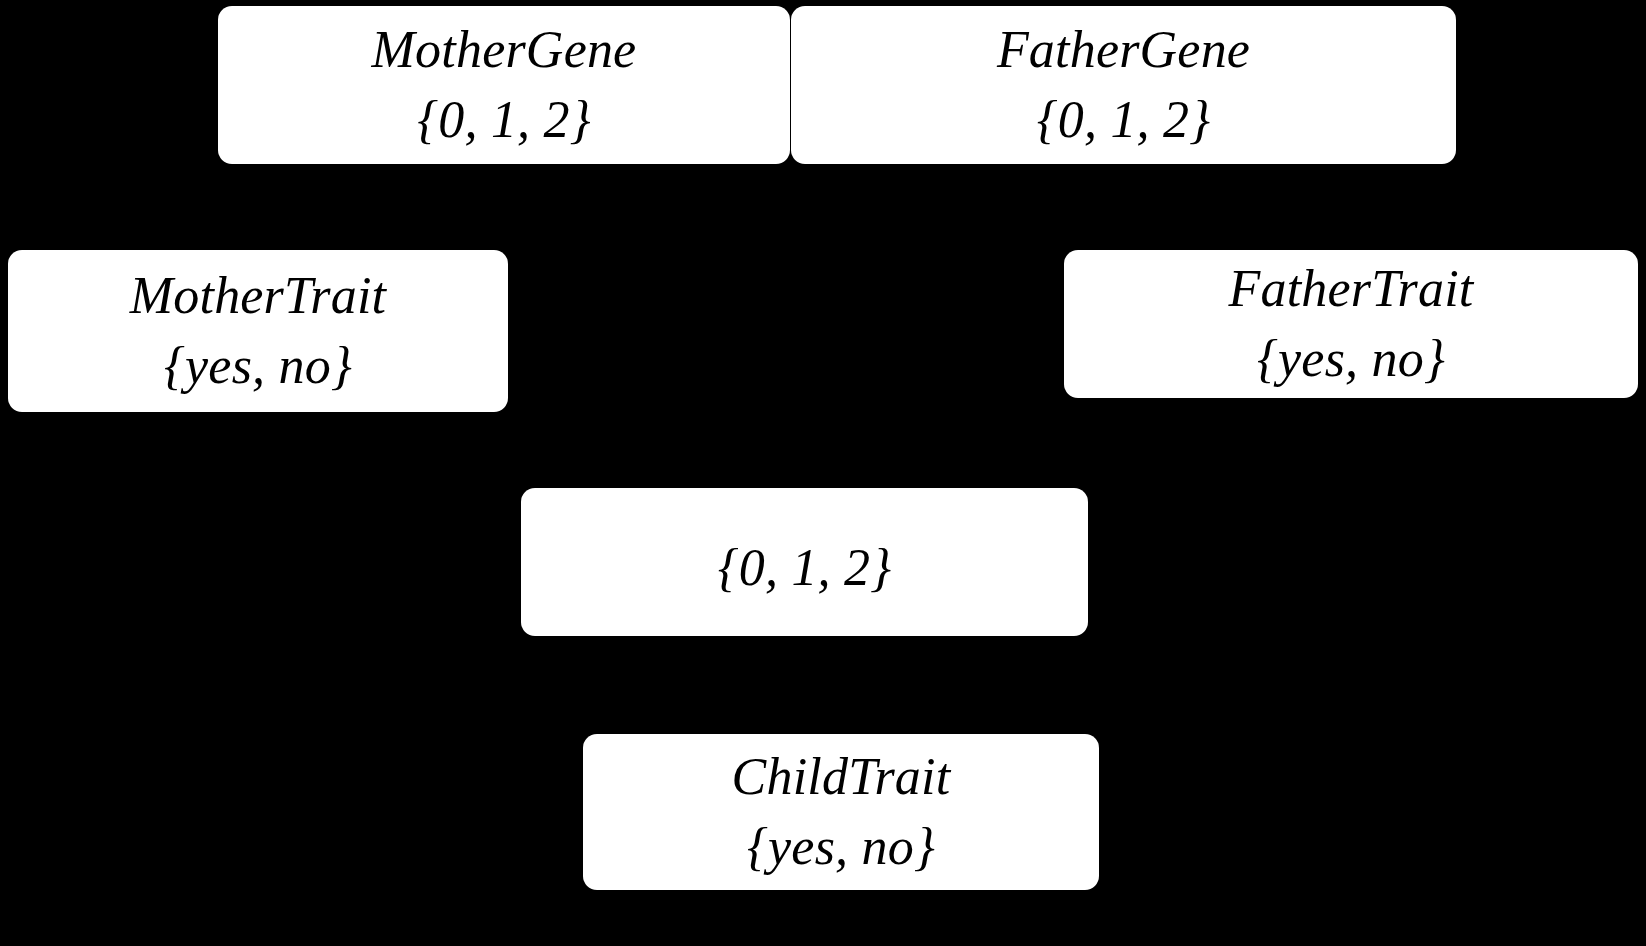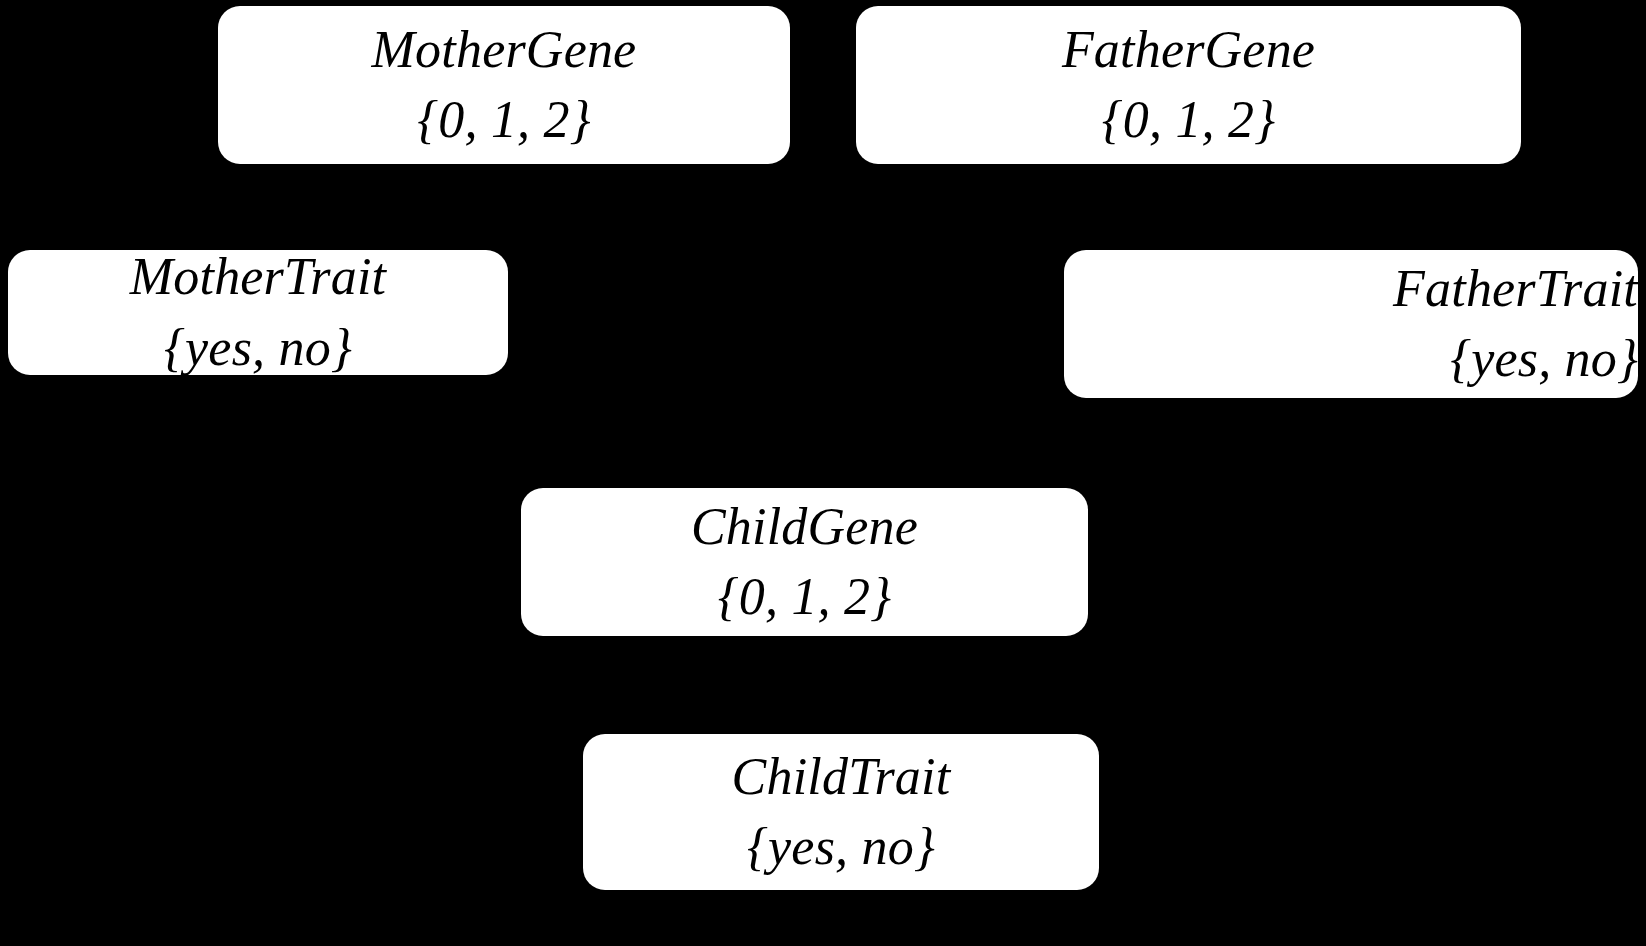--- a/index.html
+++ b/index.html
@@ -20,21 +20,21 @@
     width: 1646px;
     height: 946px;
     background: #000000;
   }
 
   .node {
     position: absolute;
     box-sizing: border-box;
     background: #ffffff;
     color: #000000;
-    border-radius: 22px;
+    border-radius: 14px;
     display: flex;
     flex-direction: column;
     align-items: center;
     justify-content: center;
     text-align: center;
     font-style: italic;
     line-height: 1.12;
     letter-spacing: 0.2px;
     -webkit-font-smoothing: antialiased;
   }
@@ -49,23 +49,23 @@
   .node .node-domain {
     display: block;
     font-size: 52px;
     font-style: italic;
     white-space: nowrap;
     margin-top: 12px;
   }
 
   
   #node-mother-gene  { left: 218px;  top: 6px;   width: 572px; height: 158px; }
-  #node-father-gene  { left: 856px;  top: 6px;   width: 665px; height: 158px; }
-  #node-mother-trait { left: 8px;    top: 250px; width: 500px; height: 125px; }
-  #node-father-trait { left: 1064px; top: 250px; width: 574px; height: 148px; align-items: flex-end; }
+  #node-father-gene  { left: 791px;  top: 6px;   width: 665px; height: 158px; }
+  #node-mother-trait { left: 8px;    top: 250px; width: 500px; height: 162px; }
+  #node-father-trait { left: 1064px; top: 250px; width: 574px; height: 148px; }
   #node-child-gene   { left: 521px;  top: 488px; width: 567px; height: 148px; }
   #node-child-trait  { left: 583px;  top: 734px; width: 516px; height: 156px; }
 </style>
 </head>
 <body>
 
 <div id="canvas">
 
   <div class="node" id="node-mother-gene">
     <span class="node-title">MotherGene</span>
@@ -81,21 +81,20 @@
     <span class="node-title">MotherTrait</span>
     <span class="node-domain">{yes, no}</span>
   </div>
 
   <div class="node" id="node-father-trait">
     <span class="node-title">FatherTrait</span>
     <span class="node-domain">{yes, no}</span>
   </div>
 
   <div class="node" id="node-child-gene">
-    <span class="node-title">ChildGene</span>
     <span class="node-domain">{0, 1, 2}</span>
   </div>
 
   <div class="node" id="node-child-trait">
     <span class="node-title">ChildTrait</span>
     <span class="node-domain">{yes, no}</span>
   </div>
 
 </div>
 

